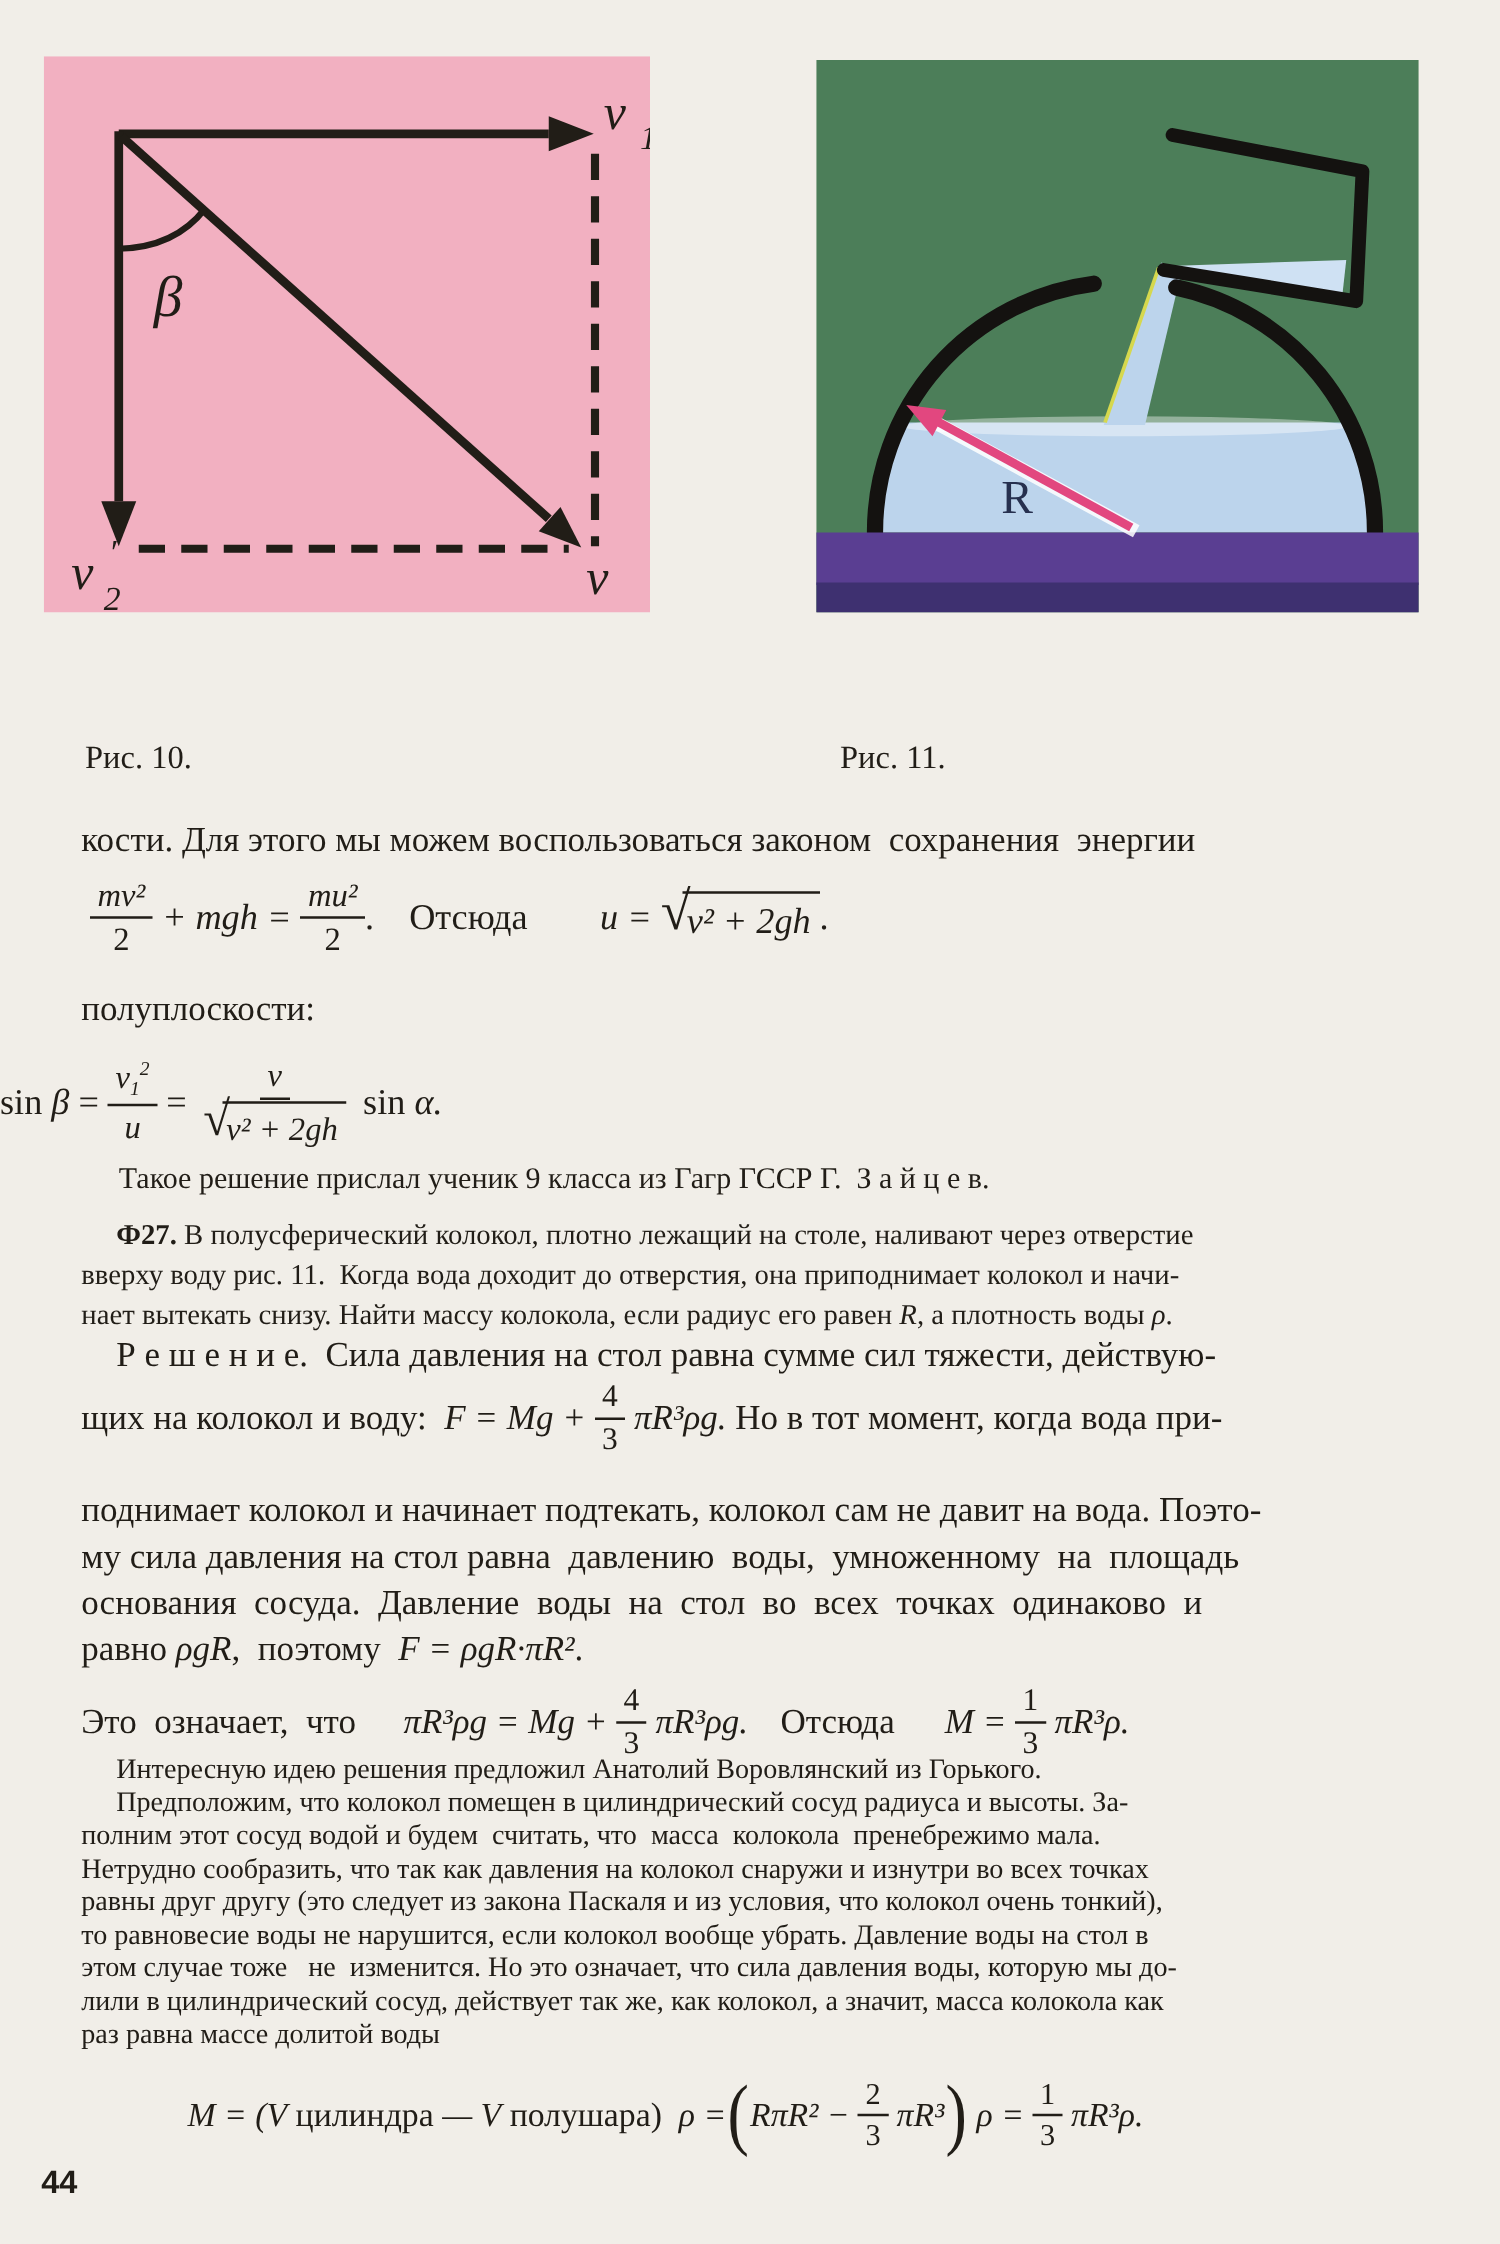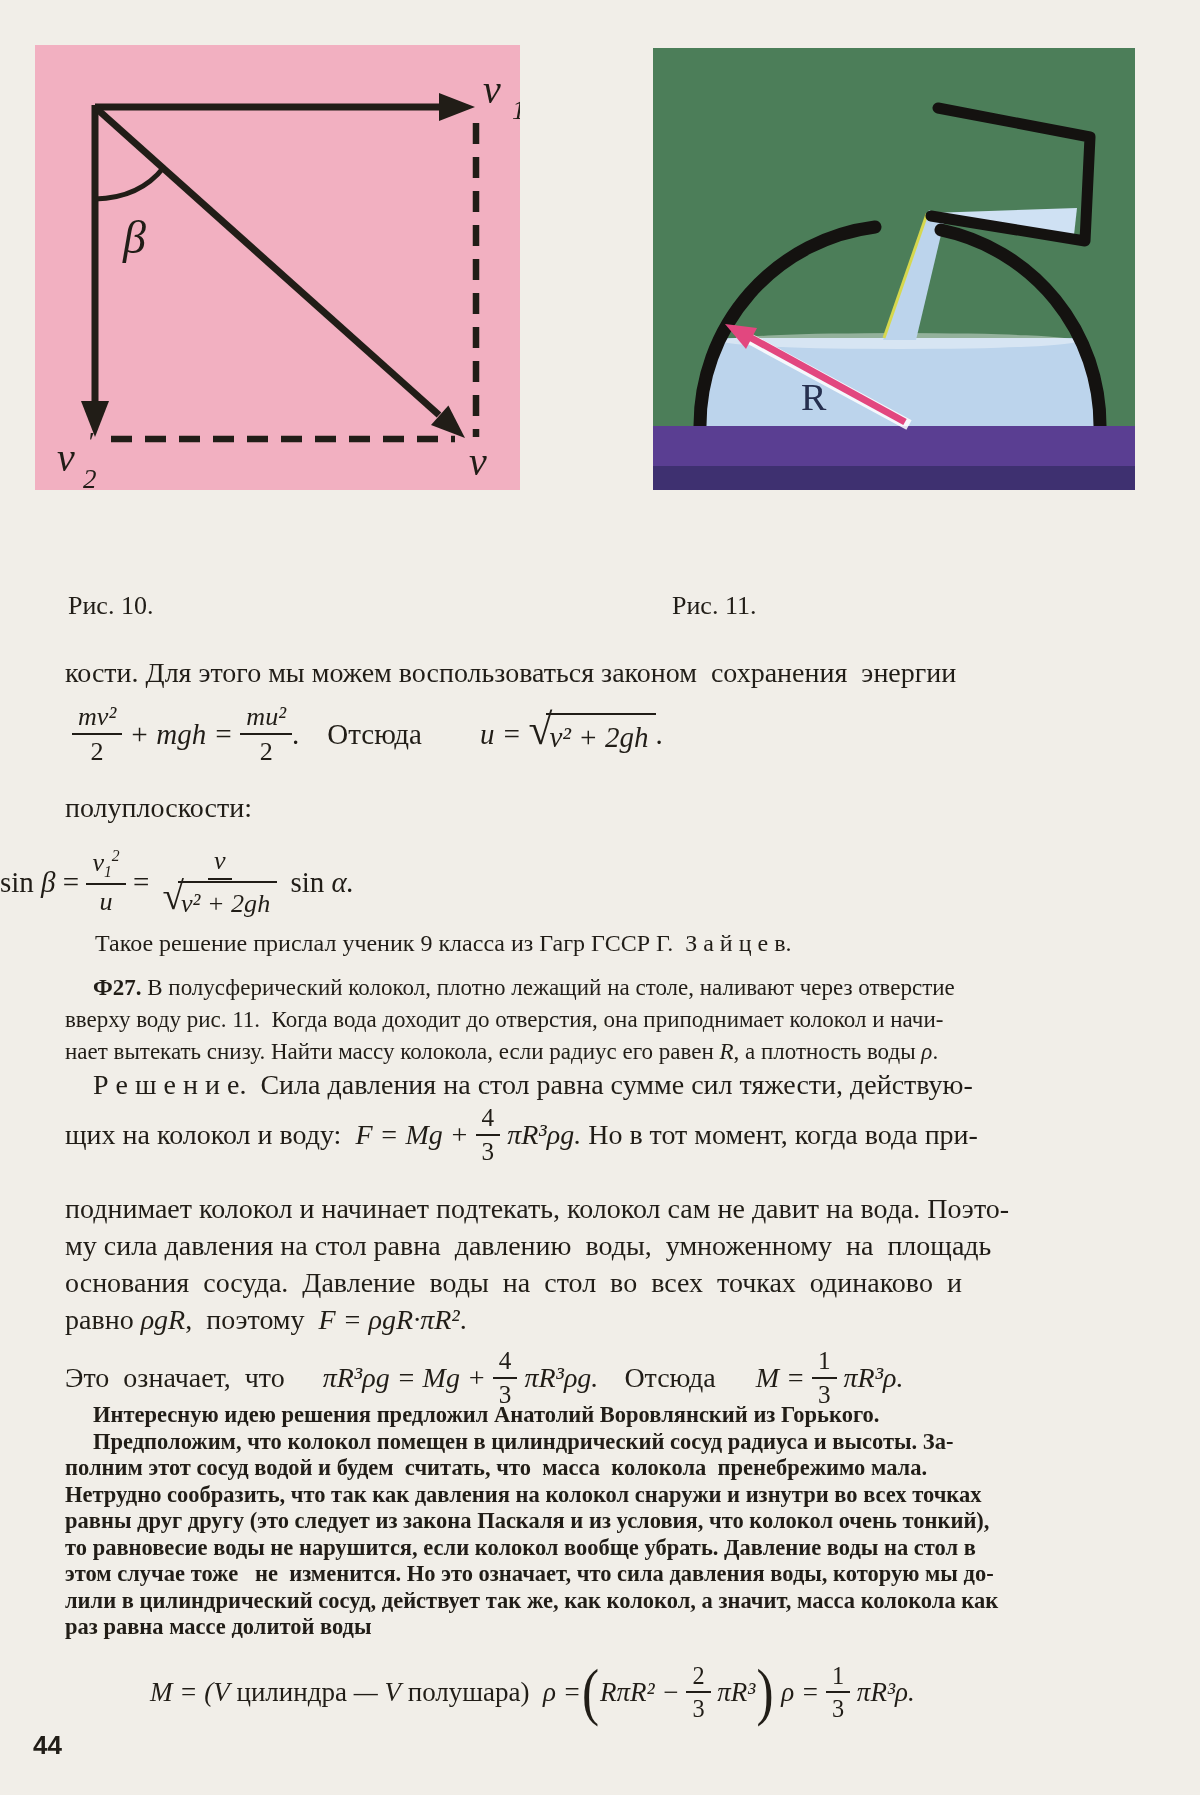--- a/index.html
+++ b/index.html
@@ -153,21 +153,21 @@
     <span class="m" style="margin-left:38px;">πR³ρg = Mg + </span>
     <span class="frac"><span class="fn fr-dig">4</span><span class="fd fr-dig">3</span></span>
     <span class="m"> πR³ρg.</span>
     <span style="margin-left:26px;">Отсюда</span>
     <span class="m" style="margin-left:40px;">M = </span>
     <span class="frac"><span class="fn fr-dig">1</span><span class="fd fr-dig">3</span></span>
     <span class="m"> πR³ρ.</span>
   </div>
 </div>
 
-<div class="abs idea-lh" style="left:65px;top:1402px;width:1080px;font-weight:bold;">
+<div class="abs idea-lh" style="left:65px;top:1402px;width:1080px;">
   <div class="line indent">Интересную идею решения предложил Анатолий Воровлянский из Горького.</div>
   <div class="line indent">Предположим, что колокол помещен в цилиндрический сосуд радиуса и высоты. За-</div>
   <div class="line">полним этот сосуд водой и будем  считать, что  масса  колокола  пренебрежимо мала.</div>
   <div class="line">Нетрудно сообразить, что так как давления на колокол снаружи и изнутри во всех точках</div>
   <div class="line">равны друг другу (это следует из закона Паскаля и из условия, что колокол очень тонкий),</div>
   <div class="line">то равновесие воды не нарушится, если колокол вообще убрать. Давление воды на стол в</div>
   <div class="line">этом случае тоже   не  изменится. Но это означает, что сила давления воды, которую мы до-</div>
   <div class="line">лили в цилиндрический сосуд, действует так же, как колокол, а значит, масса колокола как</div>
   <div class="line">раз равна массе долитой воды</div>
 </div>

